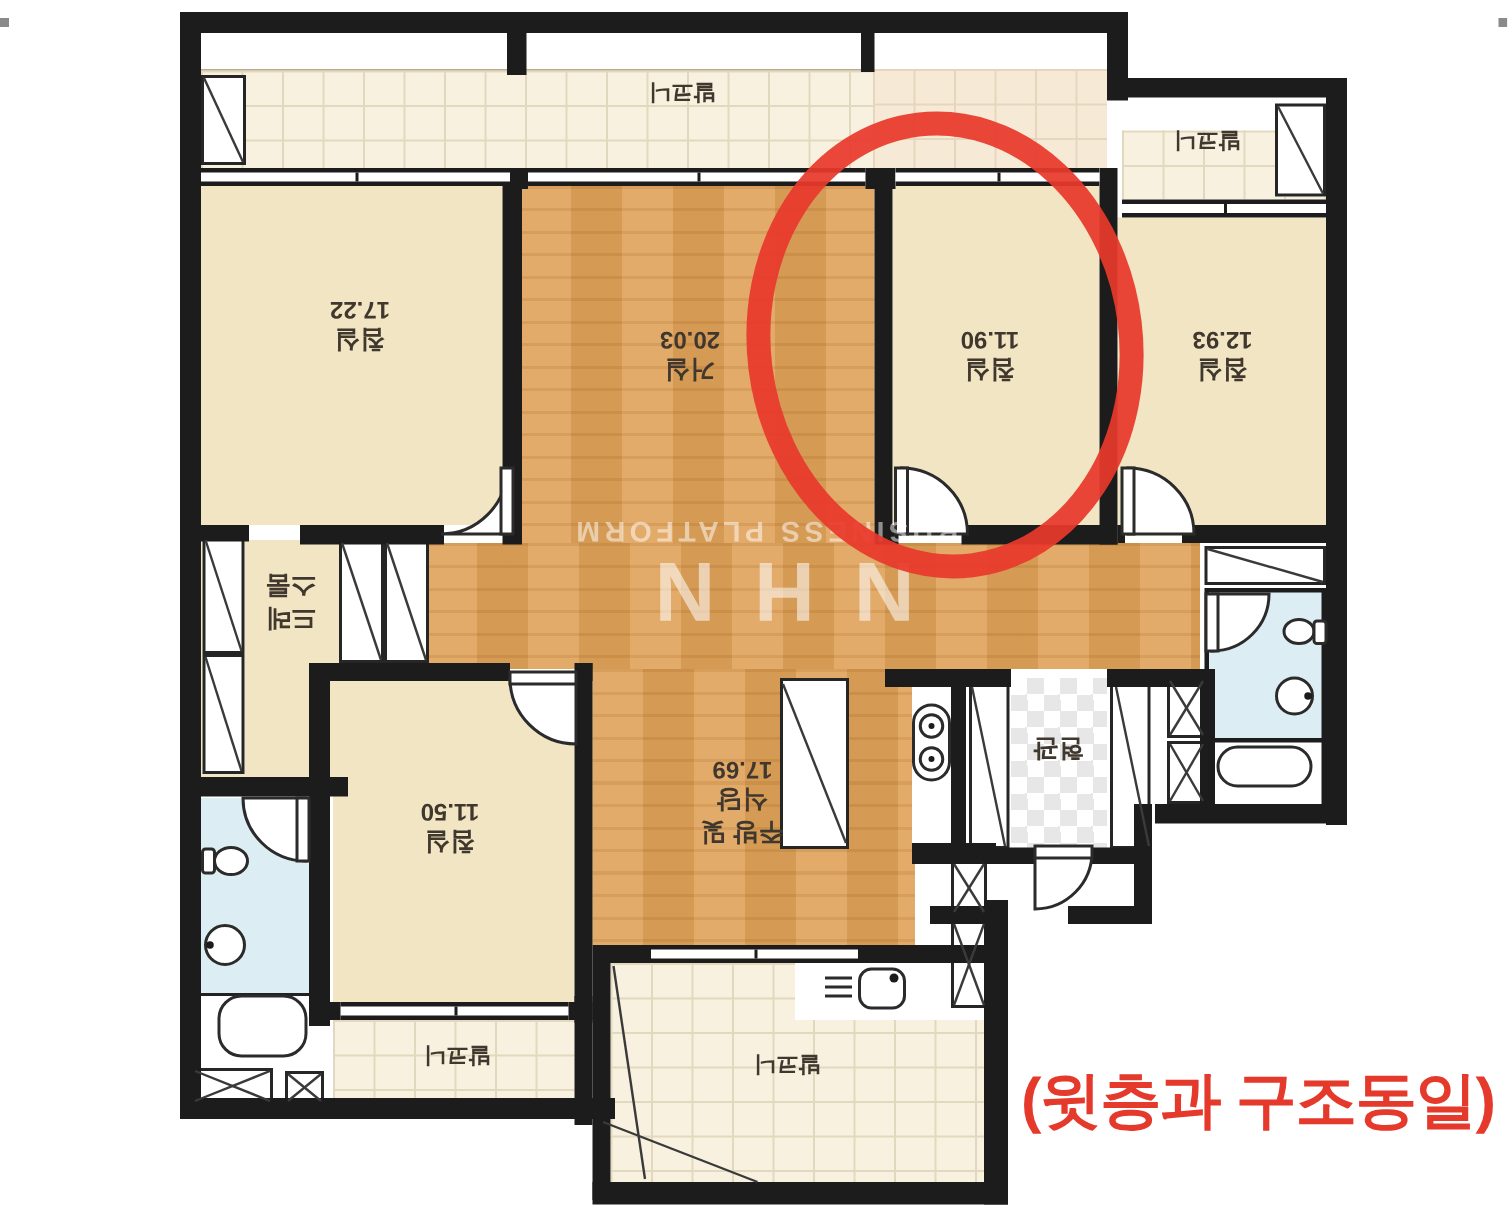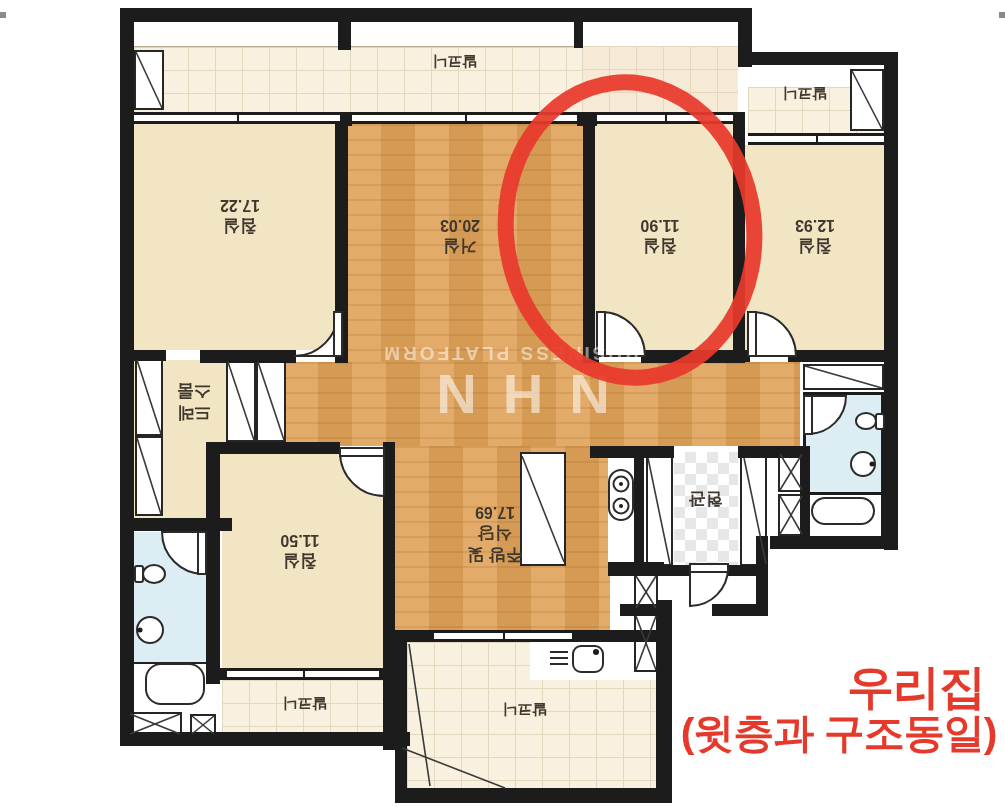--- a/index.html
+++ b/index.html
@@ -244,18 +244,17 @@
 
   <div class="wm">
     <div class="wm-brand">NHN</div>
     <div class="wm-sub">BUSINESS PLATFORM</div>
   </div>
 
   <svg class="layer" width="1005" height="807" viewBox="0 0 1005 807">
     <ellipse cx="630" cy="230" rx="124" ry="148" transform="rotate(-7 630 230)" fill="none" stroke="#e8392c" stroke-width="16" stroke-linecap="round" opacity="0.93"></ellipse>
   </svg>
 
-  <div class="caption" style="left:830px;top:656px;width:172px;font-size:47px;">우리집</div>
   <div class="caption" style="left:672px;top:706px;width:333px;font-size:41px;">(윗층과 구조동일)</div>
 
   <div class="abs" style="left:0;top:12px;width:6px;height:6px;background:#8a8a8a;"></div>
   <div class="abs" style="left:999px;top:12px;width:6px;height:6px;background:#8a8a8a;"></div>
 </div>
 
 </body></html>

